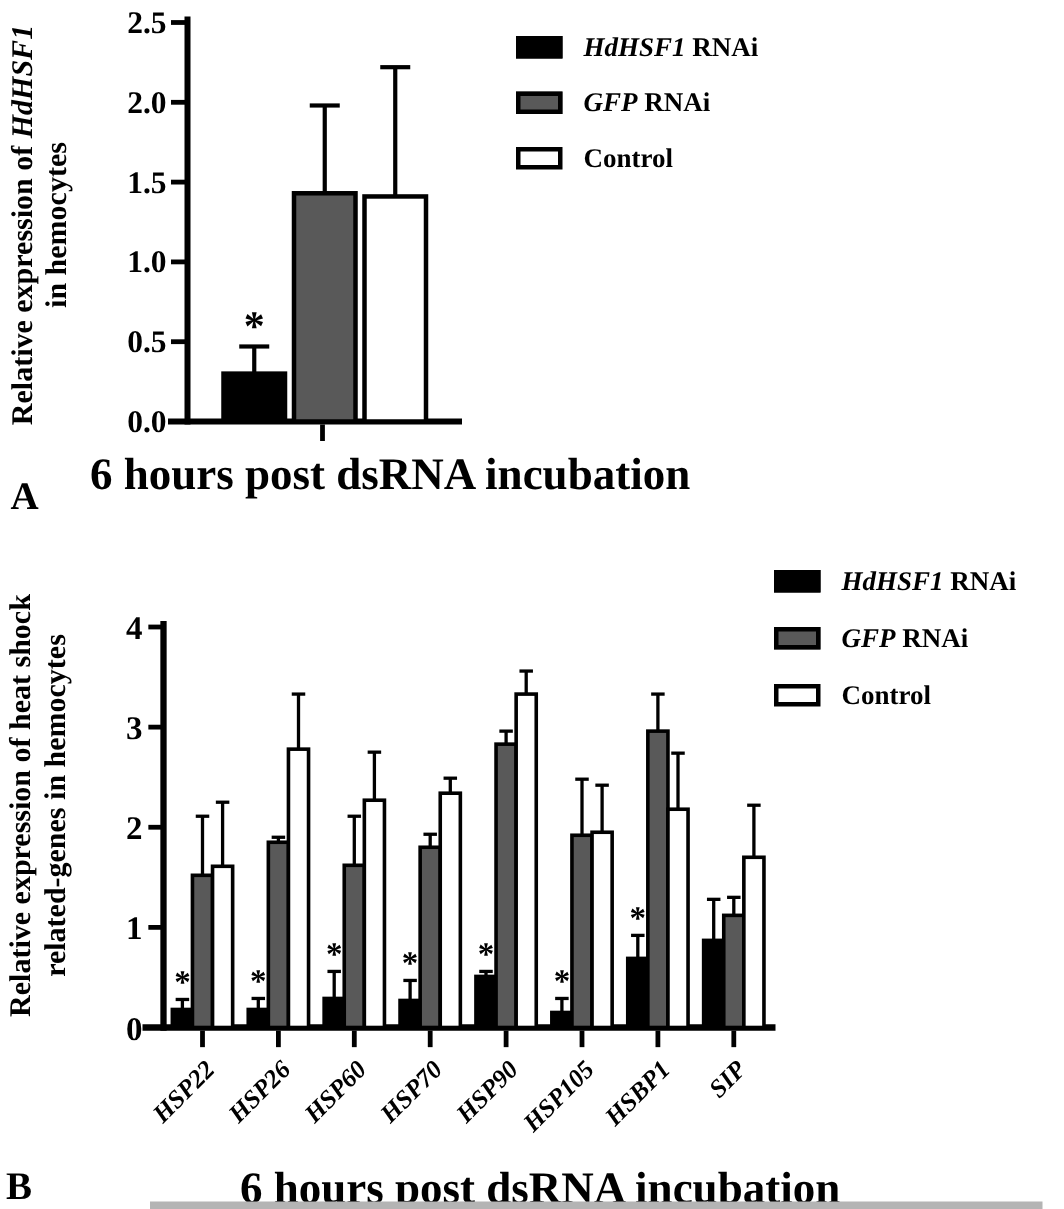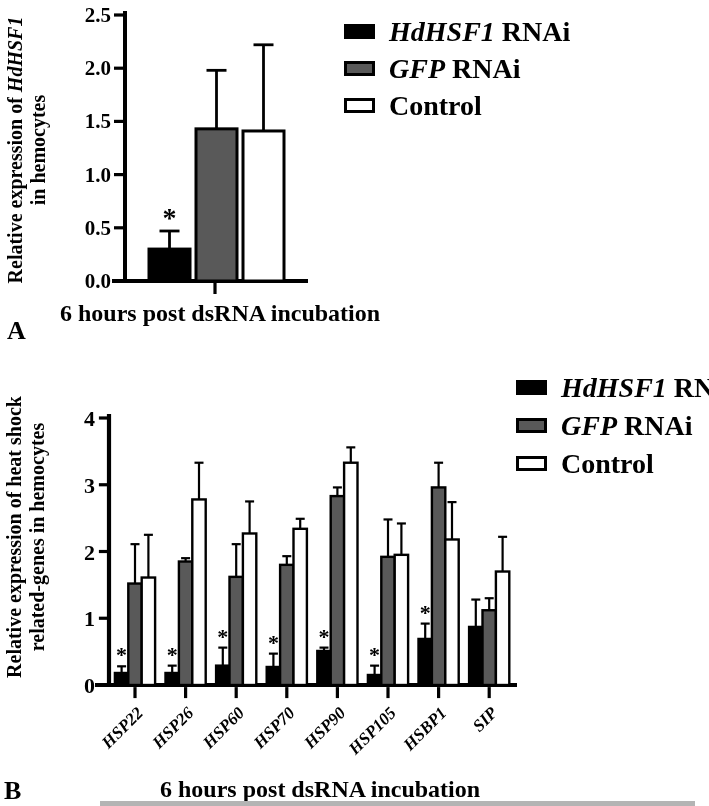--- a/index.html
+++ b/index.html
@@ -11,33 +11,33 @@
   svg.chart{position:absolute;left:0;}
   #chart-a{top:0;}
   #chart-b{top:340px;}
   .ylabel{
     position:absolute;font-weight:bold;font-size:20px;line-height:23px;text-align:center;
     transform:rotate(-90deg);white-space:nowrap;
   }
   .ylabel-a{width:300px;left:-123px;top:127px;}
   .ylabel-b{width:320px;left:-134px;top:514px;}
   .it{font-style:italic;}
-  .xlabel{position:absolute;font-weight:bold;font-size:24px;text-align:center;white-space:nowrap;}
+  .xlabel{position:absolute;font-weight:bold;font-size:30px;text-align:center;white-space:nowrap;}
   .xlabel-a{left:60px;top:300px;width:312px;}
   .xlabel-b{left:160px;top:776px;width:320px;}
   .panel-letter{position:absolute;font-weight:bold;font-size:26px;line-height:1;}
   .panel-letter-a{left:7px;top:318px;}
   .panel-letter-b{left:4px;top:778px;}
   .legend{position:absolute;}
   .legend-a{left:344px;top:19px;}
   .legend-b{left:516px;top:375px;}
   .legend-row{display:flex;align-items:center;height:25px;margin-bottom:12px;}
   .legend-b .legend-row{margin-bottom:13px;}
   .swatch{width:25px;height:9px;border:3px solid #000;margin-right:14px;flex:0 0 auto;}
-  .legend-label{font-size:28px;font-weight:bold;white-space:nowrap;}
+  .legend-label{font-size:18px;font-weight:bold;white-space:nowrap;}
   .crop-artifact{position:absolute;left:100px;top:801px;width:595px;height:5px;background:#b4b4b4;}
 </style>
 </head>
 <body>
 
 <div class="figure">
 
   <section>
     <svg id="chart-a" class="chart" width="340" height="340" viewBox="0 0 340 340">
         <line x1="125" y1="11" x2="125" y2="283" stroke="#000" stroke-width="4"></line>

